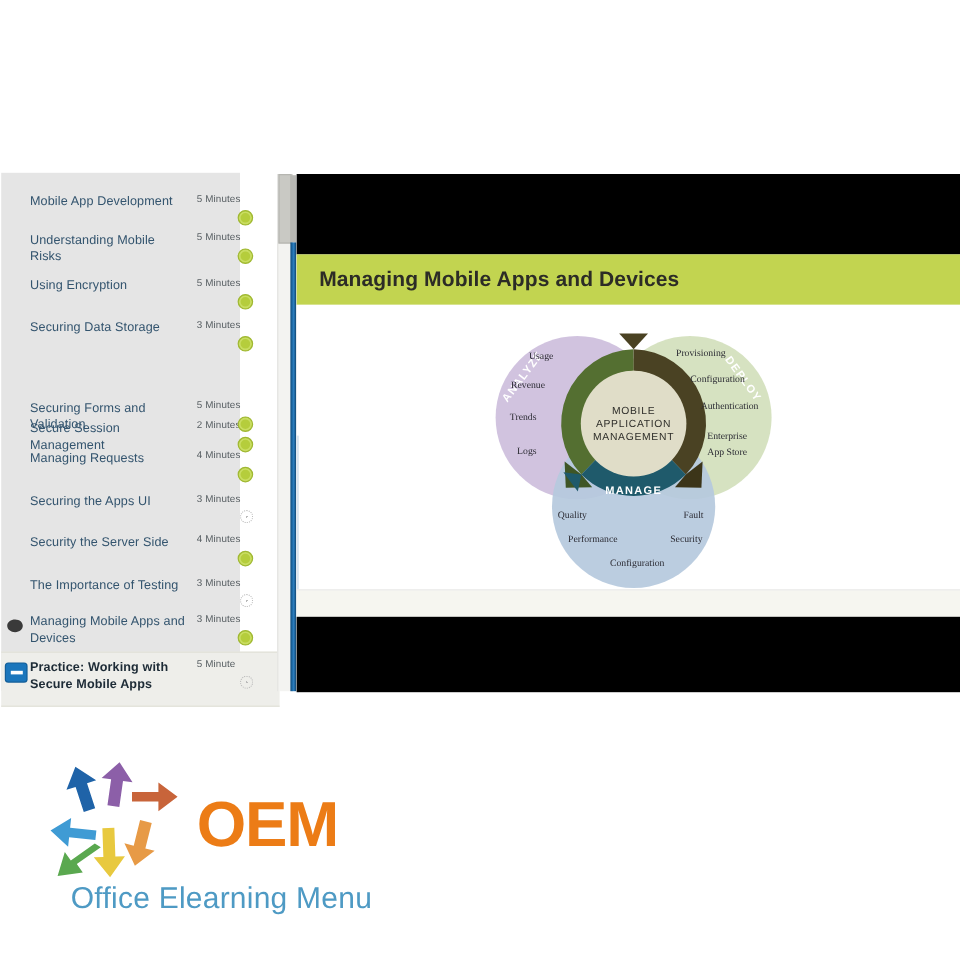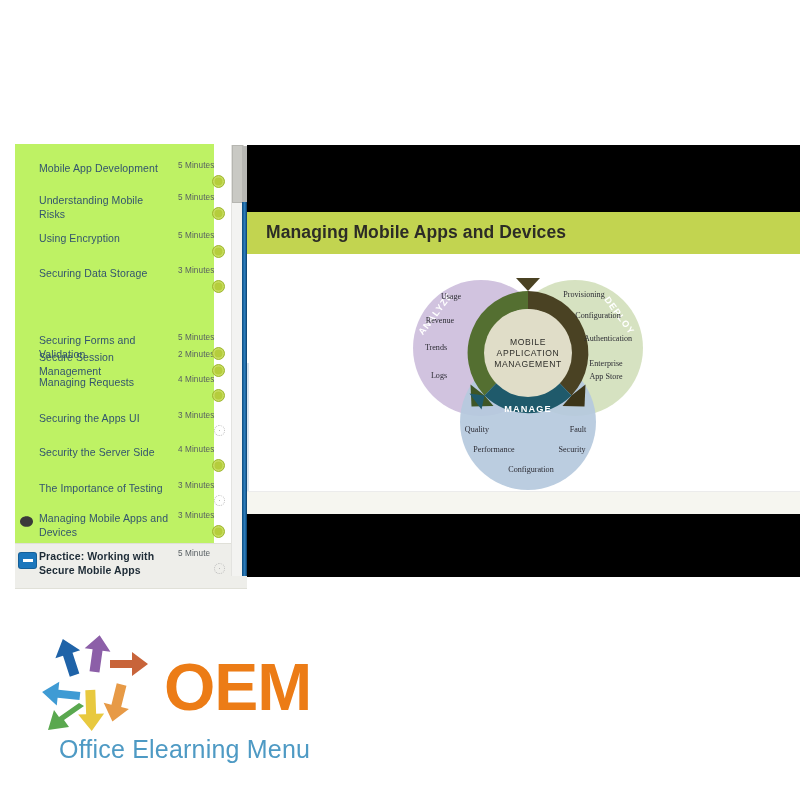--- a/index.html
+++ b/index.html
@@ -4,21 +4,21 @@
 <style>
   html,body{margin:0;padding:0;}
   body{
     width:800px;height:800px;overflow:hidden;background:#ffffff;
     font-family:"Liberation Sans", sans-serif;
     -webkit-font-smoothing:antialiased;
   }
   #root{position:relative;width:800px;height:800px;}
 
   
-  #outline{position:absolute;left:15px;top:144px;width:199px;height:432px;background:#bef264;}
+  #outline{position:absolute;left:1px;top:144px;width:199px;height:432px;background:#e5e5e5;}
   .lesson{position:absolute;left:0;width:232px;box-sizing:border-box;}
   .lesson-title{
     position:absolute;left:24px;top:0;width:130px;
     font-size:10.5px;line-height:13.5px;color:#33546e;letter-spacing:.1px;
   }
   .lesson.current .lesson-title{font-weight:bold;color:#1d2b36;}
   .lesson-dur{
     position:absolute;right:13px;top:-1px;width:56px;text-align:left;
     font-size:8.2px;color:#575e62;letter-spacing:.1px;
   }
@@ -65,21 +65,21 @@
   #venn{position:absolute;left:138px;top:6px;width:285px;height:230px;}
   #venn svg{display:block;}
   .vlabel{fill:#2b2b33;font-family:"Liberation Serif",serif;font-size:8.1px;}
   .clabel{font-family:"Liberation Sans",sans-serif;font-size:9.2px;font-weight:bold;fill:#ffffff;letter-spacing:1.1px;}
   .corelabel{font-family:"Liberation Sans",sans-serif;font-size:8.6px;fill:#2e2e2a;letter-spacing:.6px;}
 
   
   #logo{position:absolute;left:36px;top:632px;width:340px;height:140px;}
   #logo-mark{position:absolute;left:0;top:0;width:128px;height:112px;}
   #logo-oem{
-    position:absolute;left:128px;top:16px;font-size:66px;font-weight:bold;
+    position:absolute;left:128px;top:16px;font-size:53px;font-weight:bold;
     color:#ec7c16;letter-spacing:-1px;line-height:79px;
   }
   #logo-sub{
     position:absolute;left:23px;top:103px;font-size:25px;color:#4e9ac4;letter-spacing:.2px;
   }
 </style>
 </head>
 <body>
 
 <div id="root">

